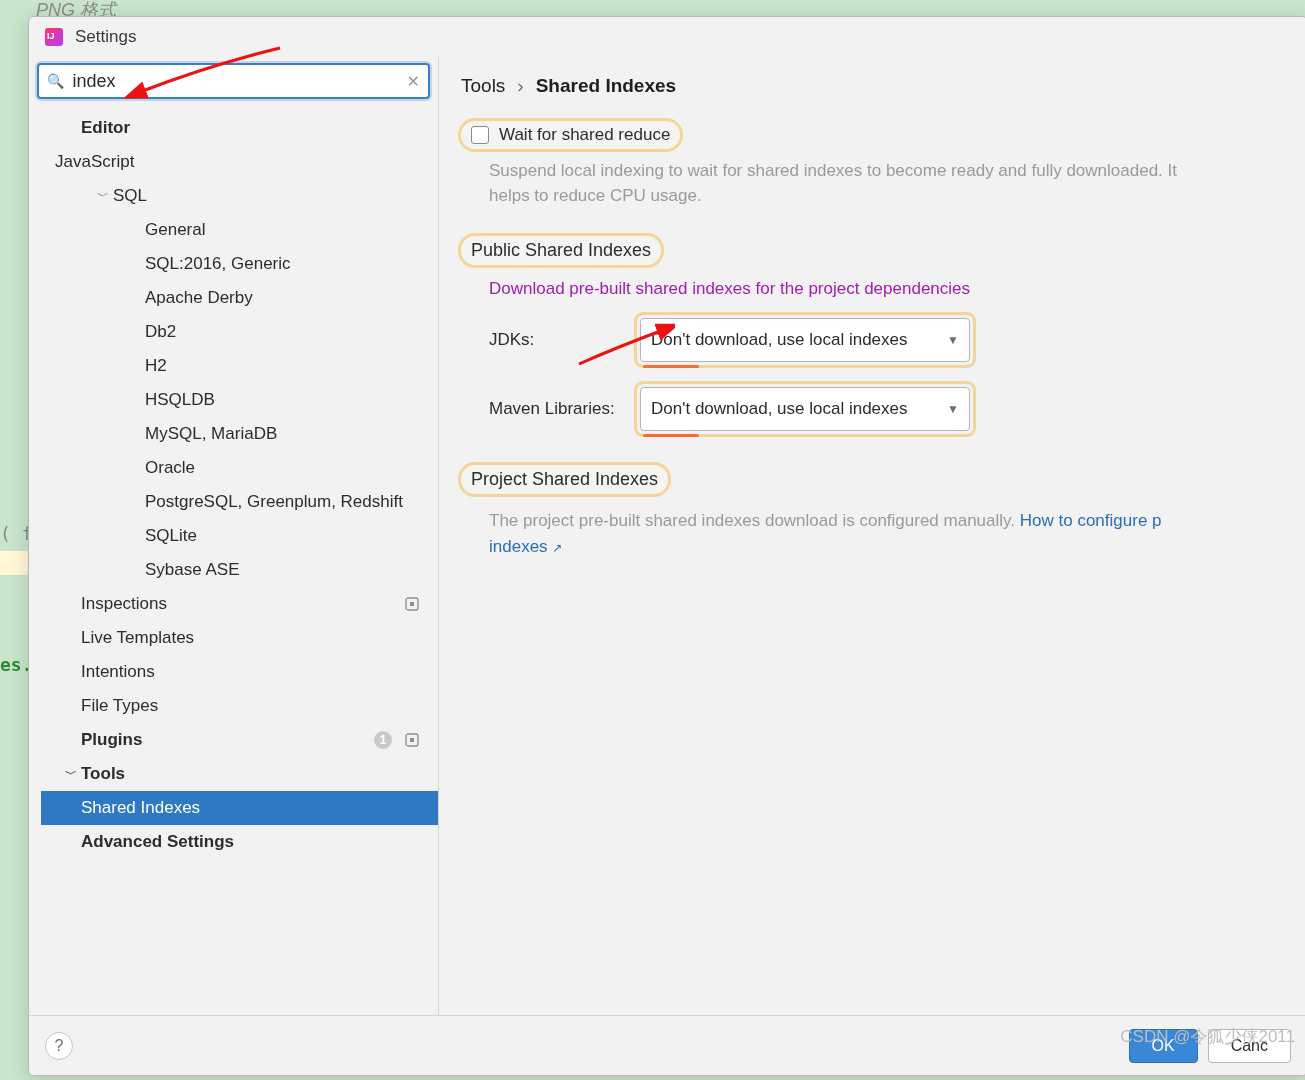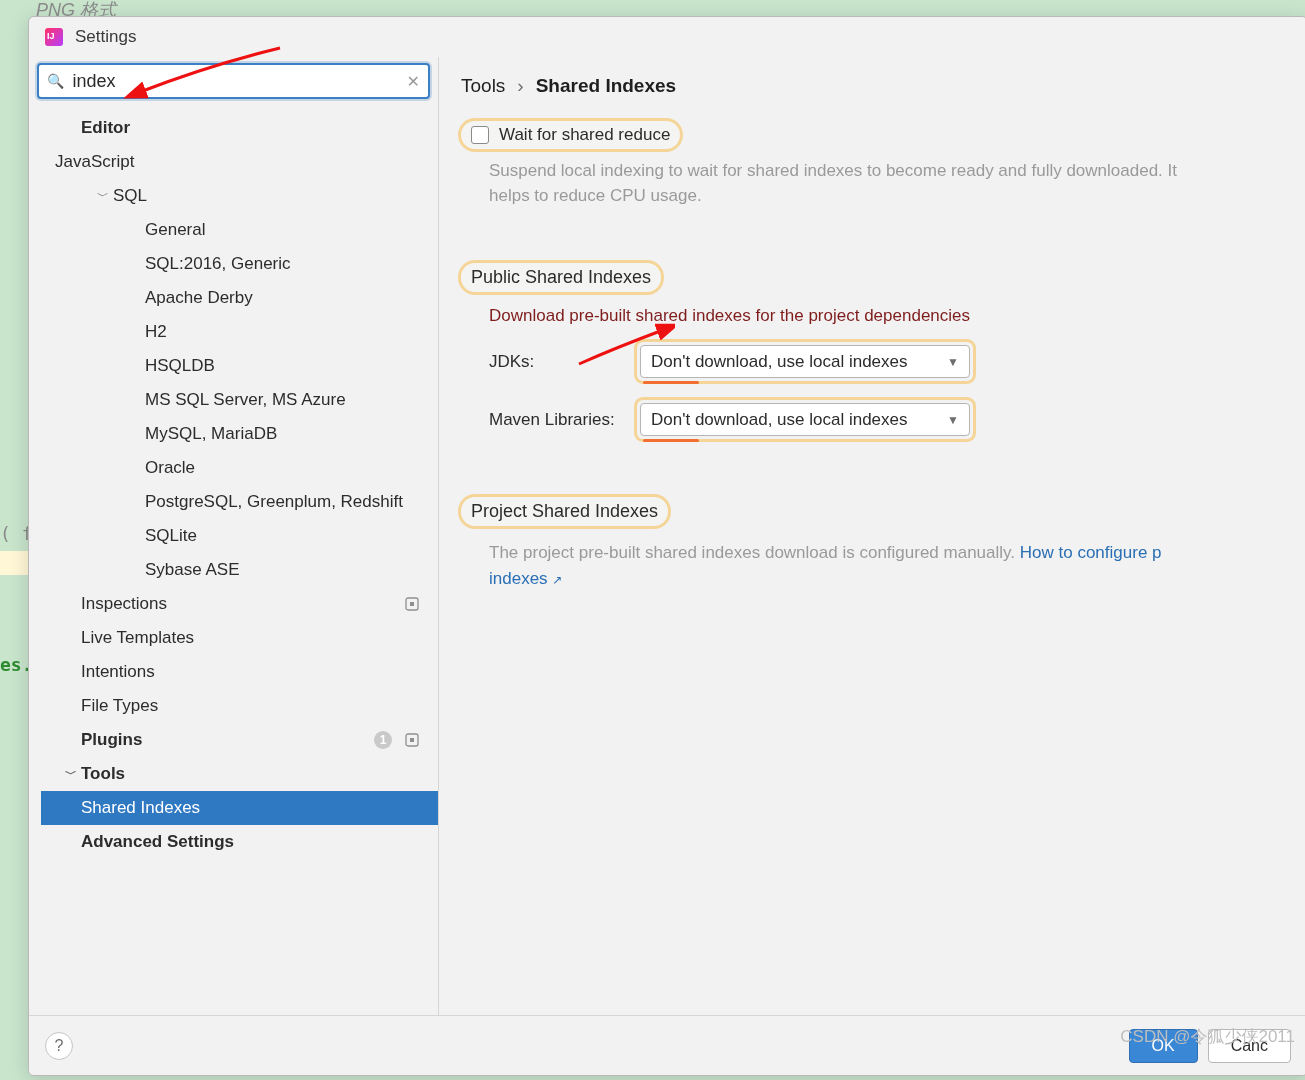--- a/index.html
+++ b/index.html
@@ -53,27 +53,27 @@
   .breadcrumb .sep { color:#6e6e6e; }
   .breadcrumb .cur { font-weight:700; }
 
   .hl-box { display:inline-block; box-shadow:0 0 0 3px rgba(247,190,76,0.55); border-radius:14px; padding:4px 10px; background:#f4f4f2; }
   .check-row { display:flex; align-items:center; gap:10px; font-size:17px; color:#2c2c2c; }
   .checkbox {
     width:18px; height:18px; border:1.5px solid #8a8a8a; border-radius:3px; background:#fff;
   }
   .desc { color:#9a9a9a; font-size:17px; margin:10px 0 0 28px; max-width:720px; line-height:1.45; }
 
-  .section-title { font-size:18px; color:#2c2c2c; margin-top:55px; }
-  .section-desc { font-size:17px; color:#7f1d1d; margin:14px 0 0 28px; }
+  .section-title { font-size:18px; color:#2c2c2c; margin-top:28px; }
+  .section-desc { font-size:17px; color:#a21caf; margin:14px 0 0 28px; }
   .form-row { display:flex; align-items:center; gap:18px; margin:16px 0 0 28px; }
   .form-row .lbl { width:130px; font-size:17px; color:#2c2c2c; }
   .select-hl { box-shadow:0 0 0 3px rgba(247,190,76,0.55); border-radius:6px; padding:3px; display:inline-block; }
   .select {
-    width:330px; height:33px; background:#fff; border:1px solid #b5b5b5; border-radius:4px;
+    width:330px; height:44px; background:#fff; border:1px solid #b5b5b5; border-radius:4px;
     display:flex; align-items:center; justify-content:space-between; padding:0 10px; font-size:17px; color:#2c2c2c;
   }
   .select .caret { color:#6e6e6e; font-size:12px; }
   .underline-red { height:3px; background:#e11; border-radius:2px; margin-top:0; }
 
   .proj-desc { margin:14px 0 0 28px; color:#9a9a9a; line-height:1.5; max-width:820px; }
   .proj-desc .link { color:#2a6fb5; }
   .proj-desc .link .ext { font-size:12px; }
 
   .footer {
@@ -134,27 +134,27 @@
         <div class="tree-row indent-3">
             <span>General</span>
           </div>
         <div class="tree-row indent-3">
             <span>SQL:2016, Generic</span>
           </div>
         <div class="tree-row indent-3">
             <span>Apache Derby</span>
           </div>
         <div class="tree-row indent-3">
+            <span>Db2</span>
+          </div>
+        <div class="tree-row indent-3">
             <span>H2</span>
           </div>
         <div class="tree-row indent-3">
             <span>HSQLDB</span>
-          </div>
-        <div class="tree-row indent-3">
-            <span>MS SQL Server, MS Azure</span>
           </div>
         <div class="tree-row indent-3">
             <span>MySQL, MariaDB</span>
           </div>
         <div class="tree-row indent-3">
             <span>Oracle</span>
           </div>
         <div class="tree-row indent-3">
             <span>PostgreSQL, Greenplum, Redshift</span>
           </div>

